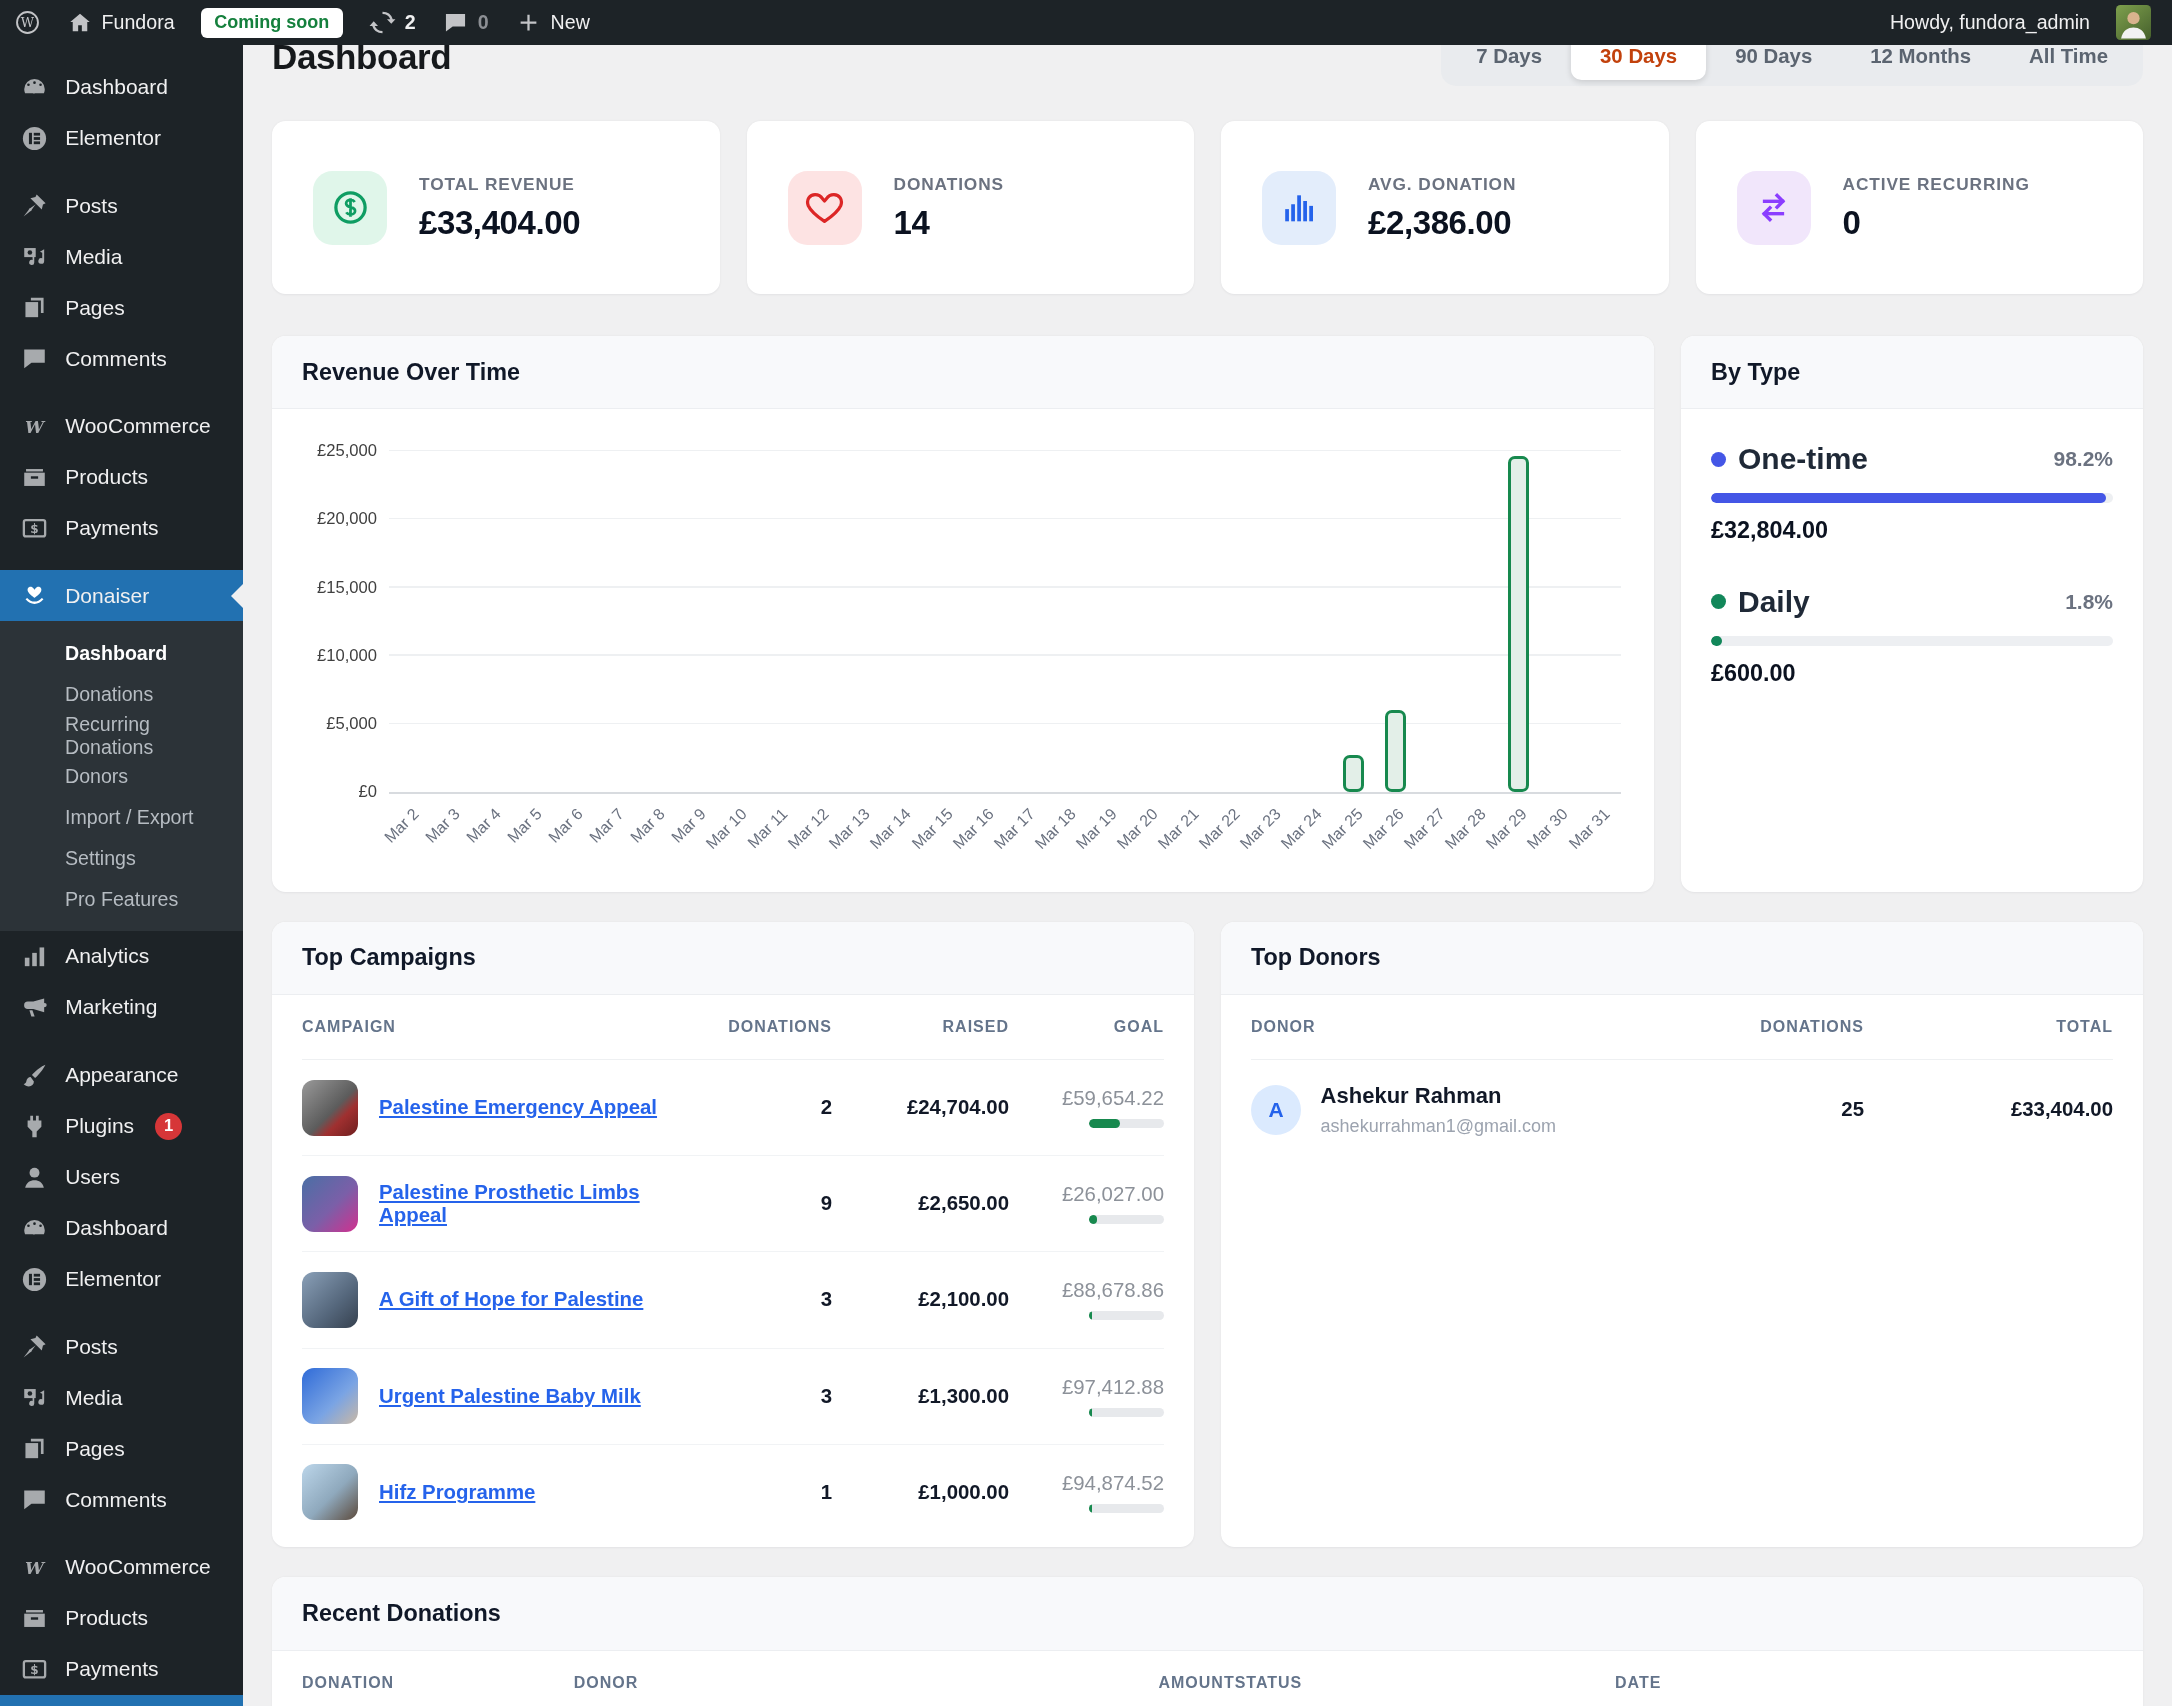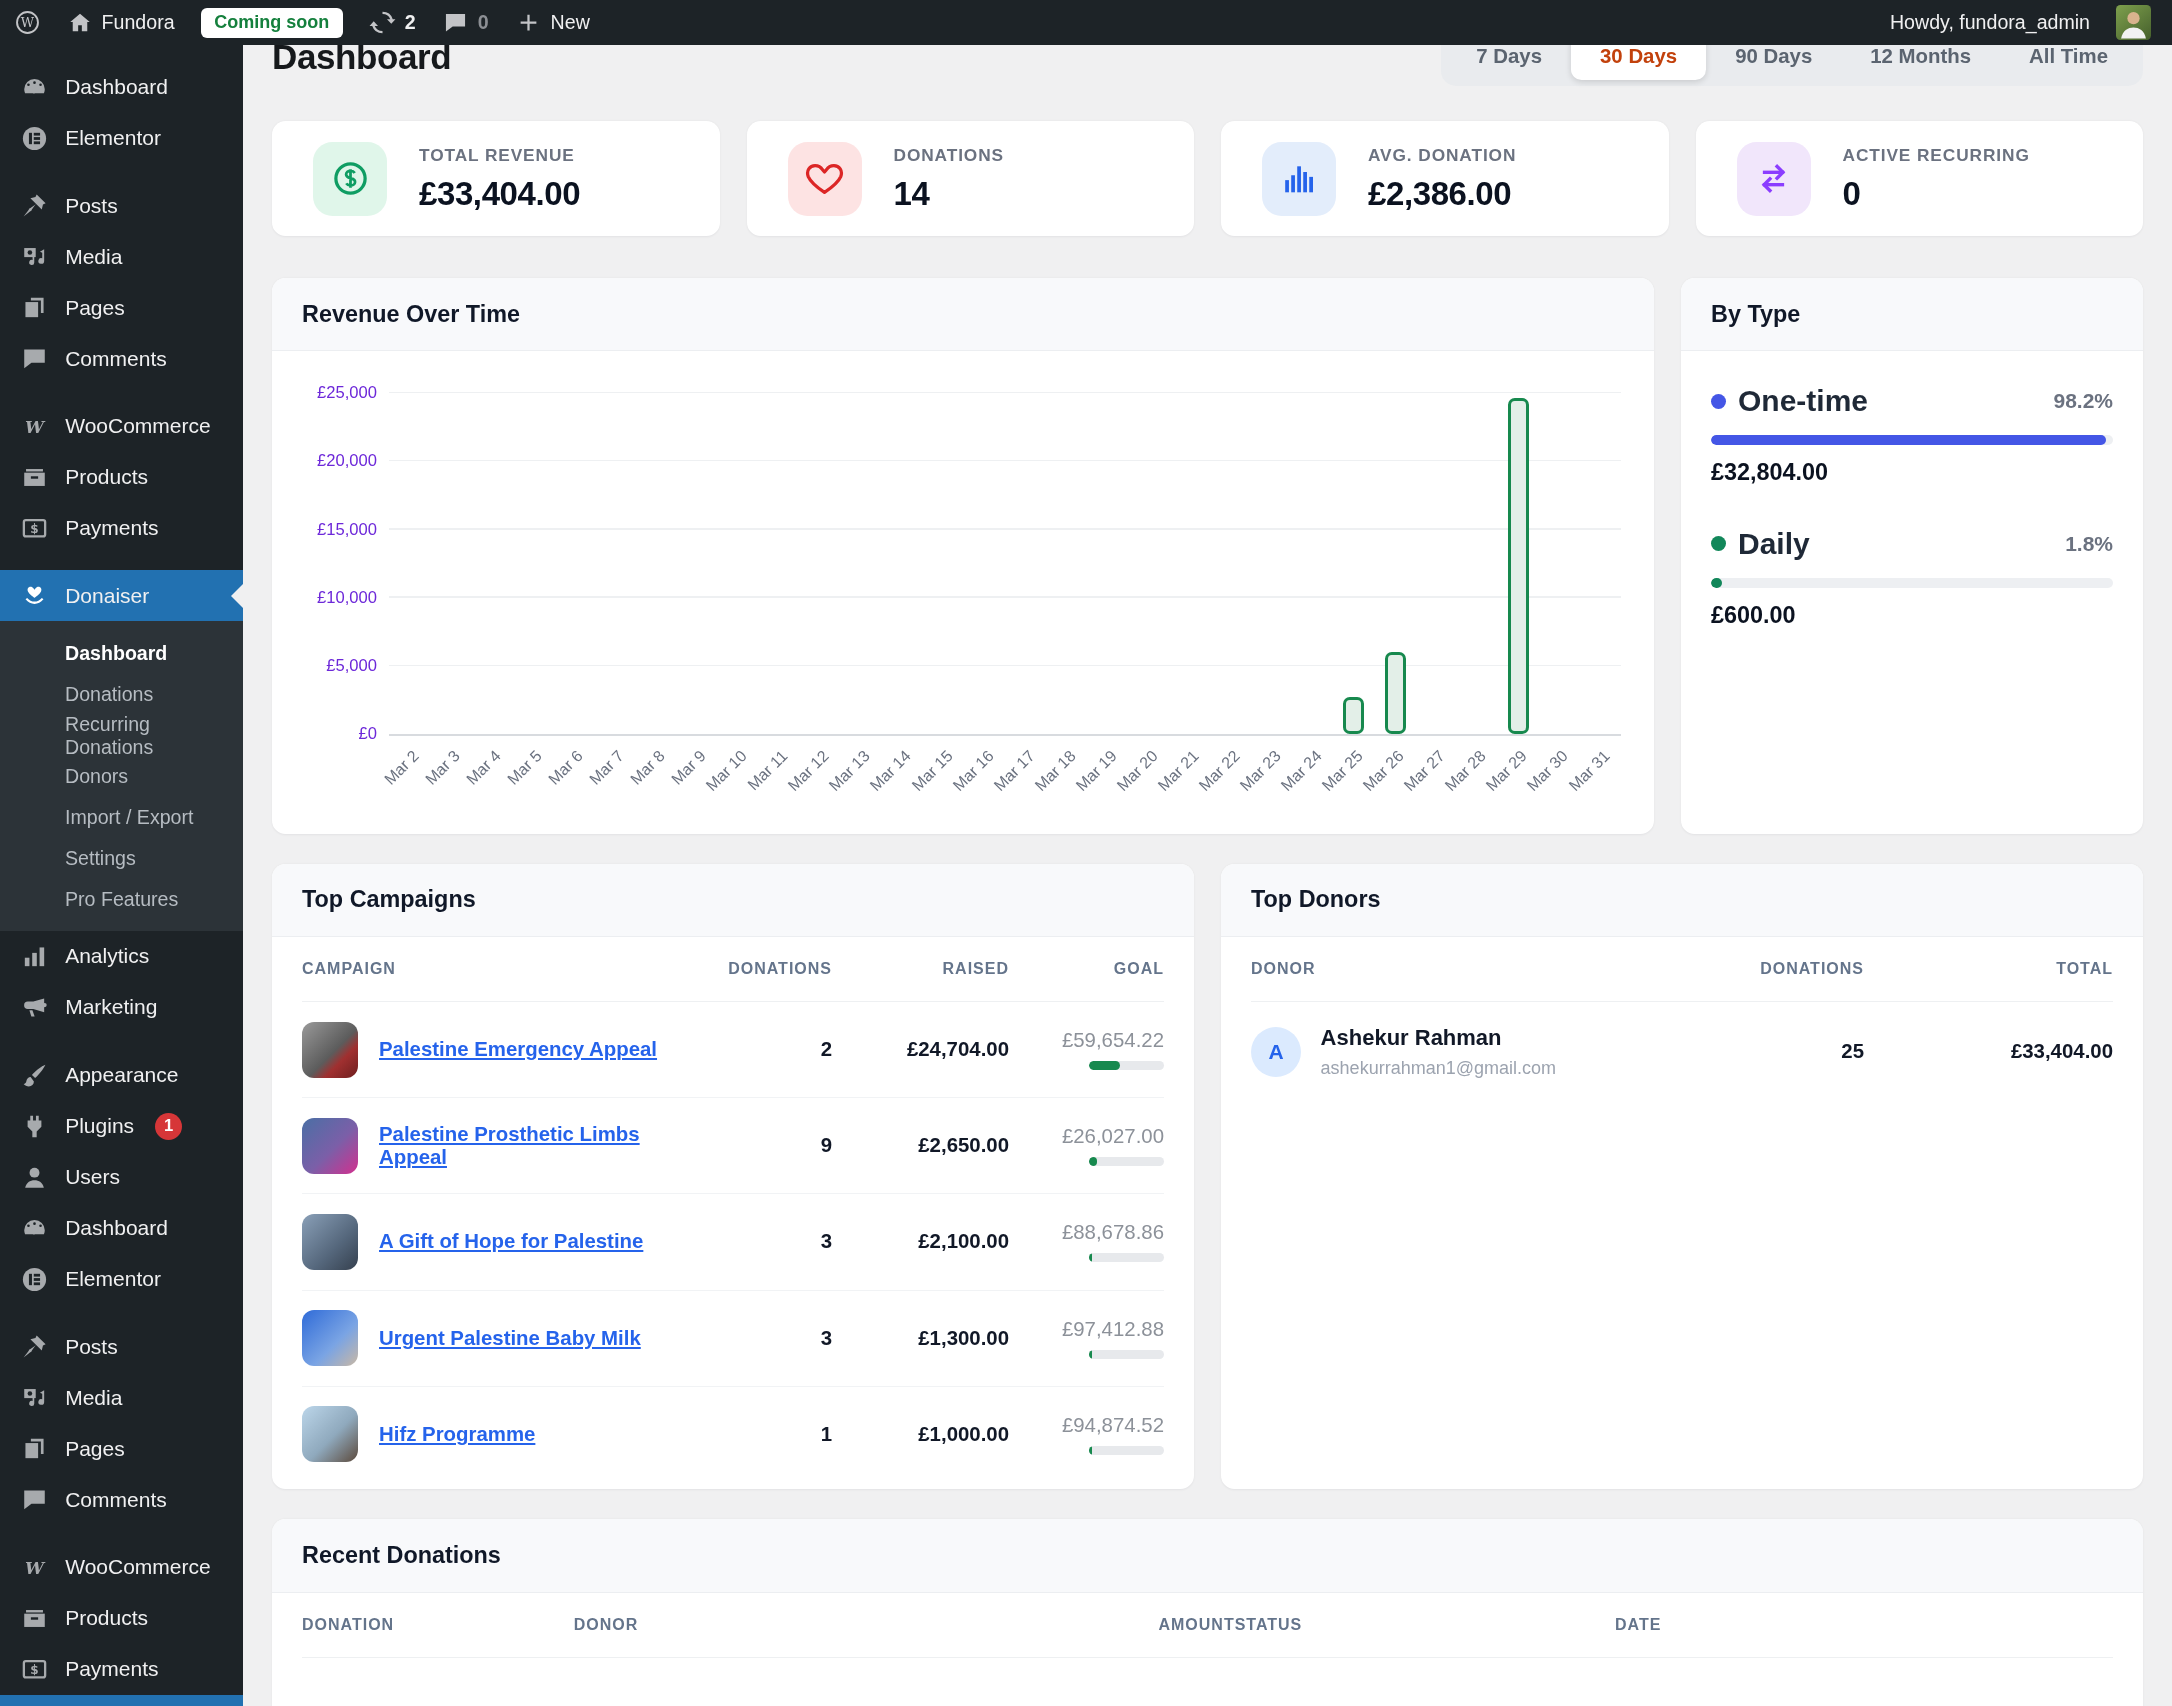--- a/index.html
+++ b/index.html
@@ -39,37 +39,37 @@
   
   .main { margin-left:243px; padding:27px 29px 0; }
   .header-row { display:flex; align-items:center; justify-content:space-between; margin-bottom:35px; }
   h1.page-title { font-size:35px; font-weight:700; color:#16191c; letter-spacing:-0.4px; }
   .range-tabs { background:#e9ebee; border-radius:15px; padding:6px; display:flex; align-items:center; }
   .range-tab { border:none; background:transparent; font-family:inherit; font-size:20.4px; font-weight:600; color:#5b6470;
     padding:12px 29px; border-radius:10.6px; cursor:pointer; white-space:nowrap; }
   .range-tab.active { background:#ffffff; color:#c2410c; font-weight:700; box-shadow:0 1.5px 6px rgba(0,0,0,0.14); }
 
   .stats-grid { display:grid; grid-template-columns:repeat(4,1fr); gap:27px; }
-  .stat-card { background:#fff; border-radius:13.6px; height:115px; display:flex; align-items:center; gap:32px;
+  .stat-card { background:#fff; border-radius:13.6px; height:173px; display:flex; align-items:center; gap:32px;
     padding:0 41px; box-shadow:0 0.8px 2.3px rgba(16,24,40,0.06); }
   .stat-icon { width:74px; height:74px; border-radius:19.6px; display:flex; align-items:center; justify-content:center; flex:0 0 74px; }
   .stat-icon svg { width:39px; height:39px; }
   .stat-label { font-size:17.3px; font-weight:700; color:#6b7280; letter-spacing:0.9px; margin-bottom:9px; }
   .stat-value { font-size:33px; font-weight:800; color:#0b1220; letter-spacing:-0.4px; }
 
   .charts-row { display:grid; grid-template-columns:1fr 462px; gap:27px; margin-top:42px; }
   .panel { background:#fff; border-radius:13.6px; box-shadow:0 0.8px 2.3px rgba(16,24,40,0.06); overflow:hidden; }
   .panel-header { background:#f8f9fb; border-bottom:1.5px solid #eceef1; padding:22.6px 30px; }
   .panel-title { font-size:23.4px; font-weight:700; color:#101828; }
 
   
   .chart-body { padding:42px 33px 19.6px 33px; }
   .chart-grid { position:relative; height:343px; margin-left:84px; border-bottom:2.3px solid #d8dbdf; }
   .gridline { position:absolute; left:0; right:0; height:1.5px; background:#eef0f2; }
-  .y-label { position:absolute; left:-84px; width:72px; text-align:right; font-size:16.6px; color:#6d28d9; transform:translateY(50%); }
+  .y-label { position:absolute; left:-84px; width:72px; text-align:right; font-size:16.6px; color:#404040; transform:translateY(50%); }
   .bars-row { position:absolute; inset:0; display:flex; align-items:flex-end; }
   .bar-slot { flex:1; display:flex; justify-content:center; align-items:flex-end; height:100%; }
   .bar { width:21px; background:#e3efe8; border:3px solid #17894e; border-radius:6.8px; }
   .x-axis { display:flex; margin-left:84px; height:78px; }
   .x-slot { flex:1; position:relative; }
   .x-label { position:absolute; top:10.6px; right:50%; transform:rotate(-45deg); transform-origin:top right;
     font-size:16px; color:#6b7280; white-space:nowrap; }
 
   
   .bytype-body { padding:33px 30px; }

